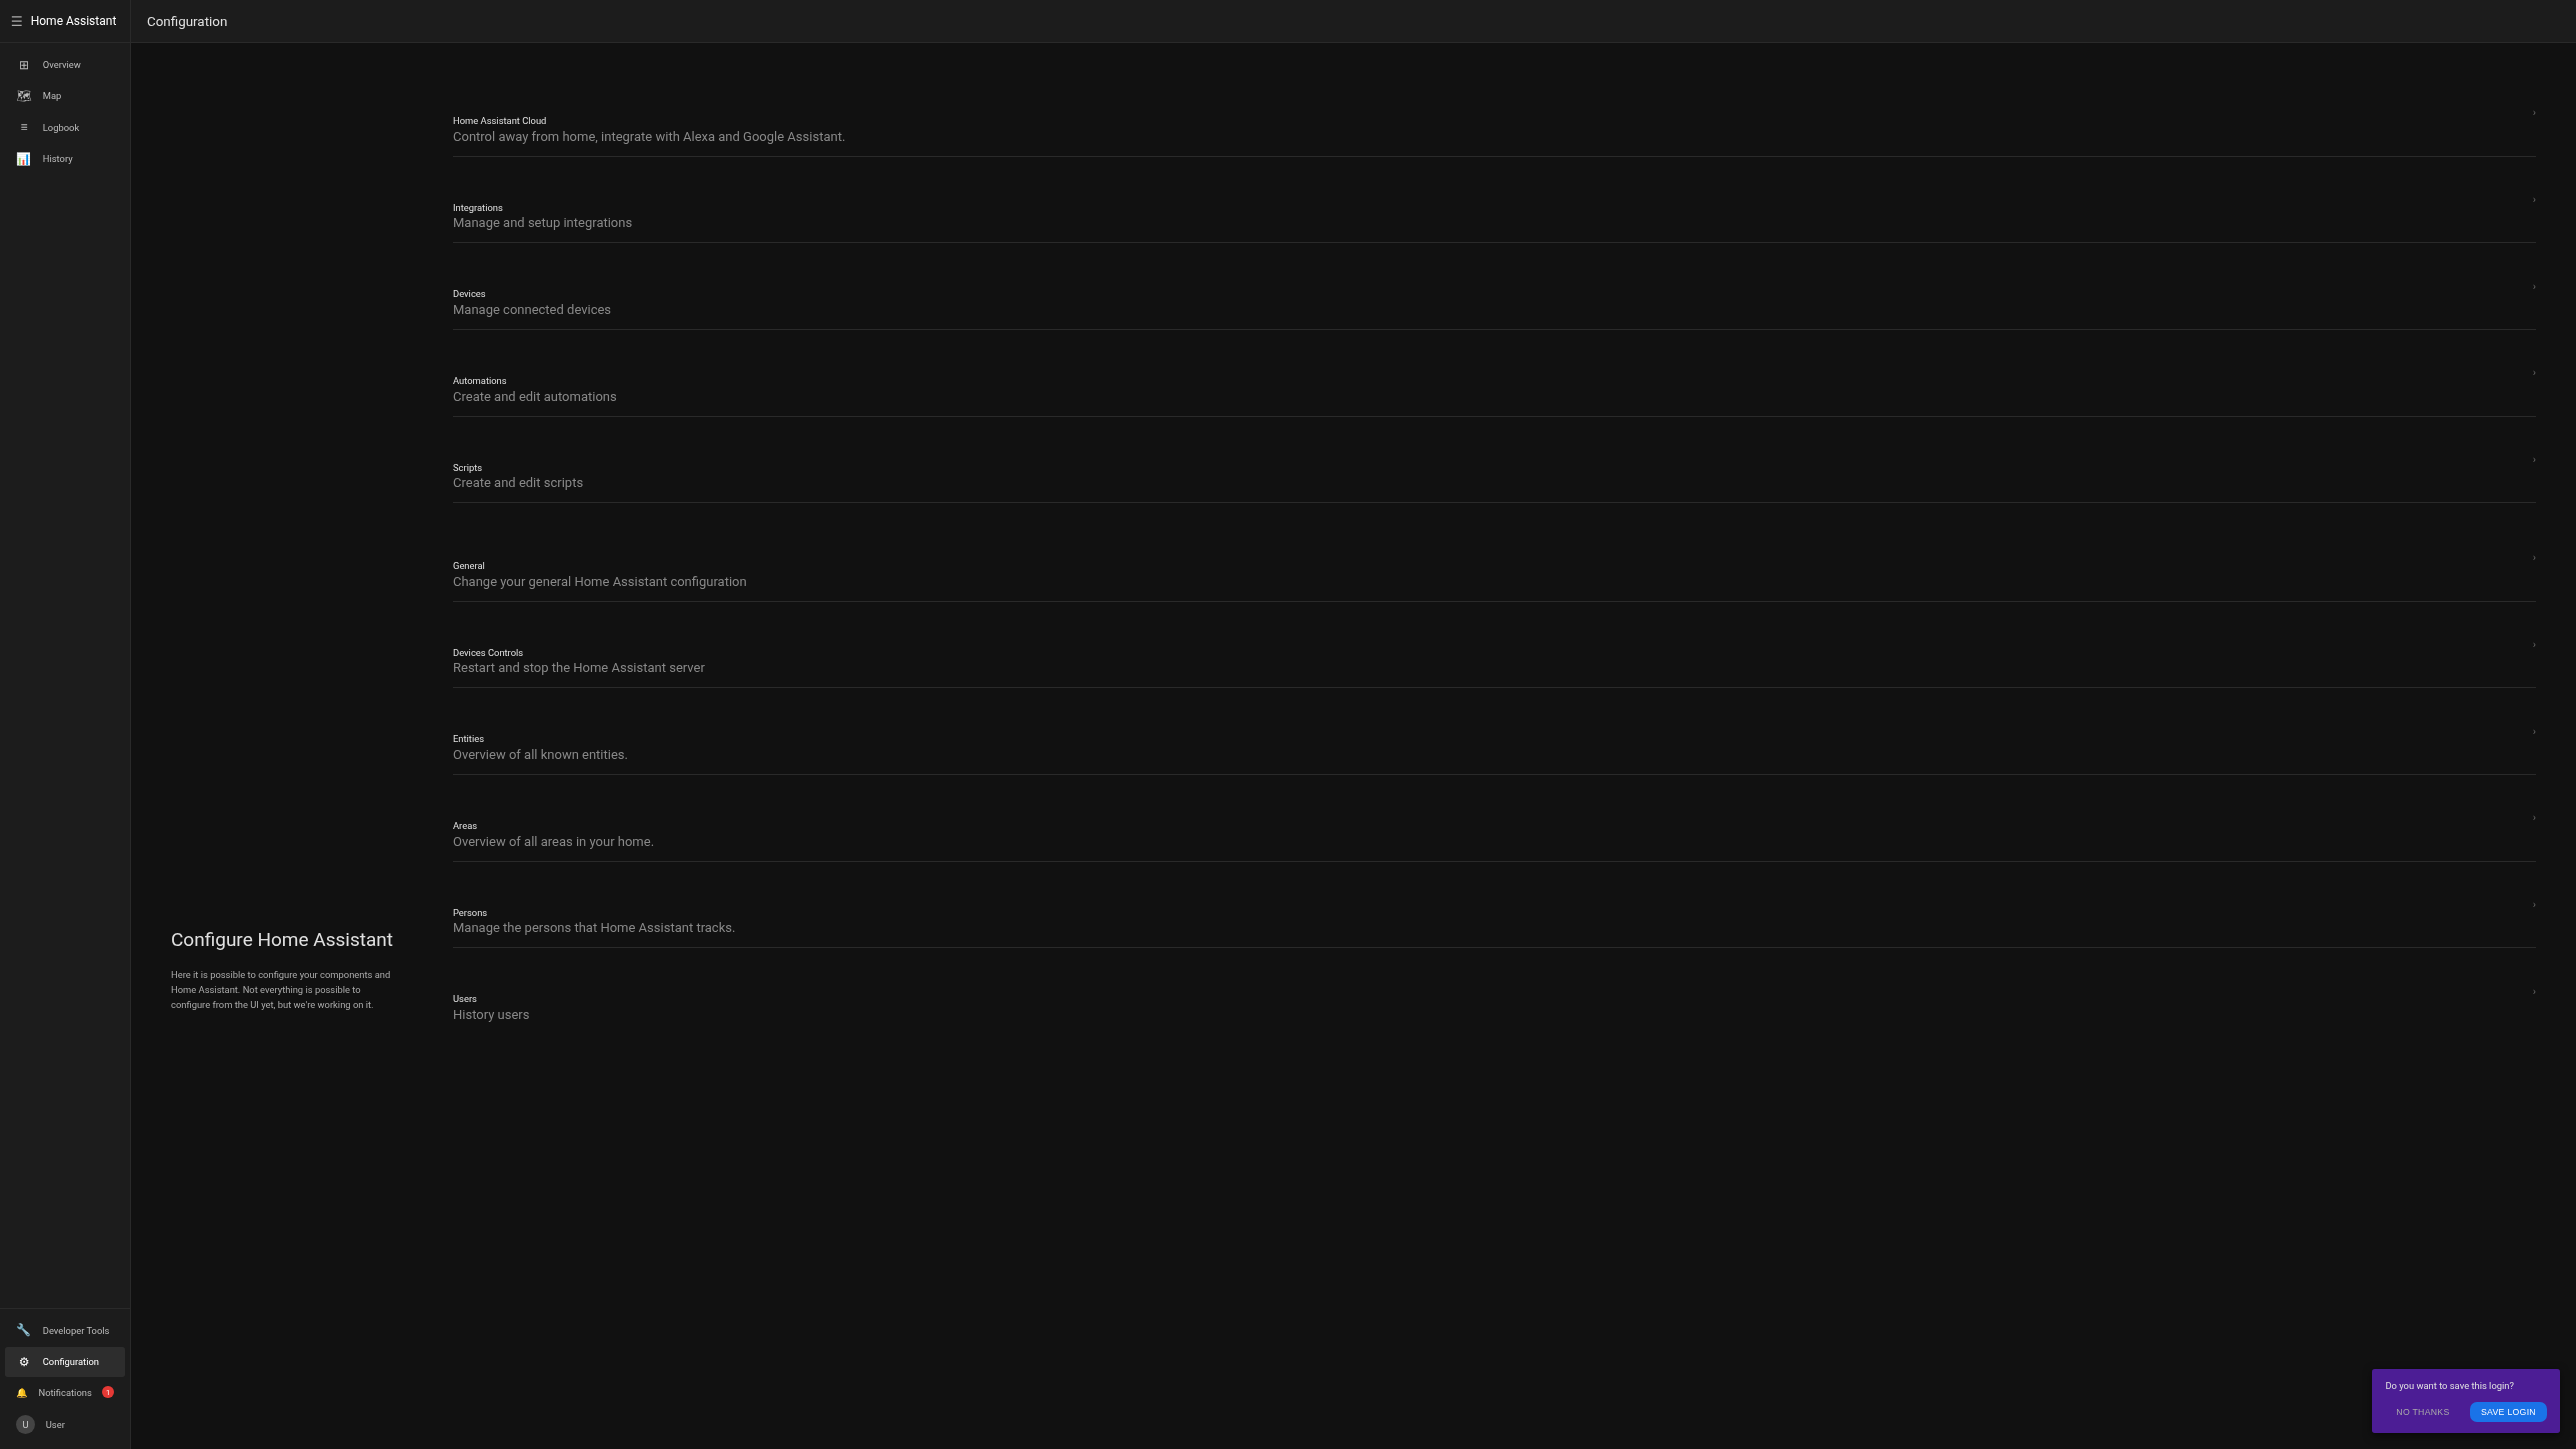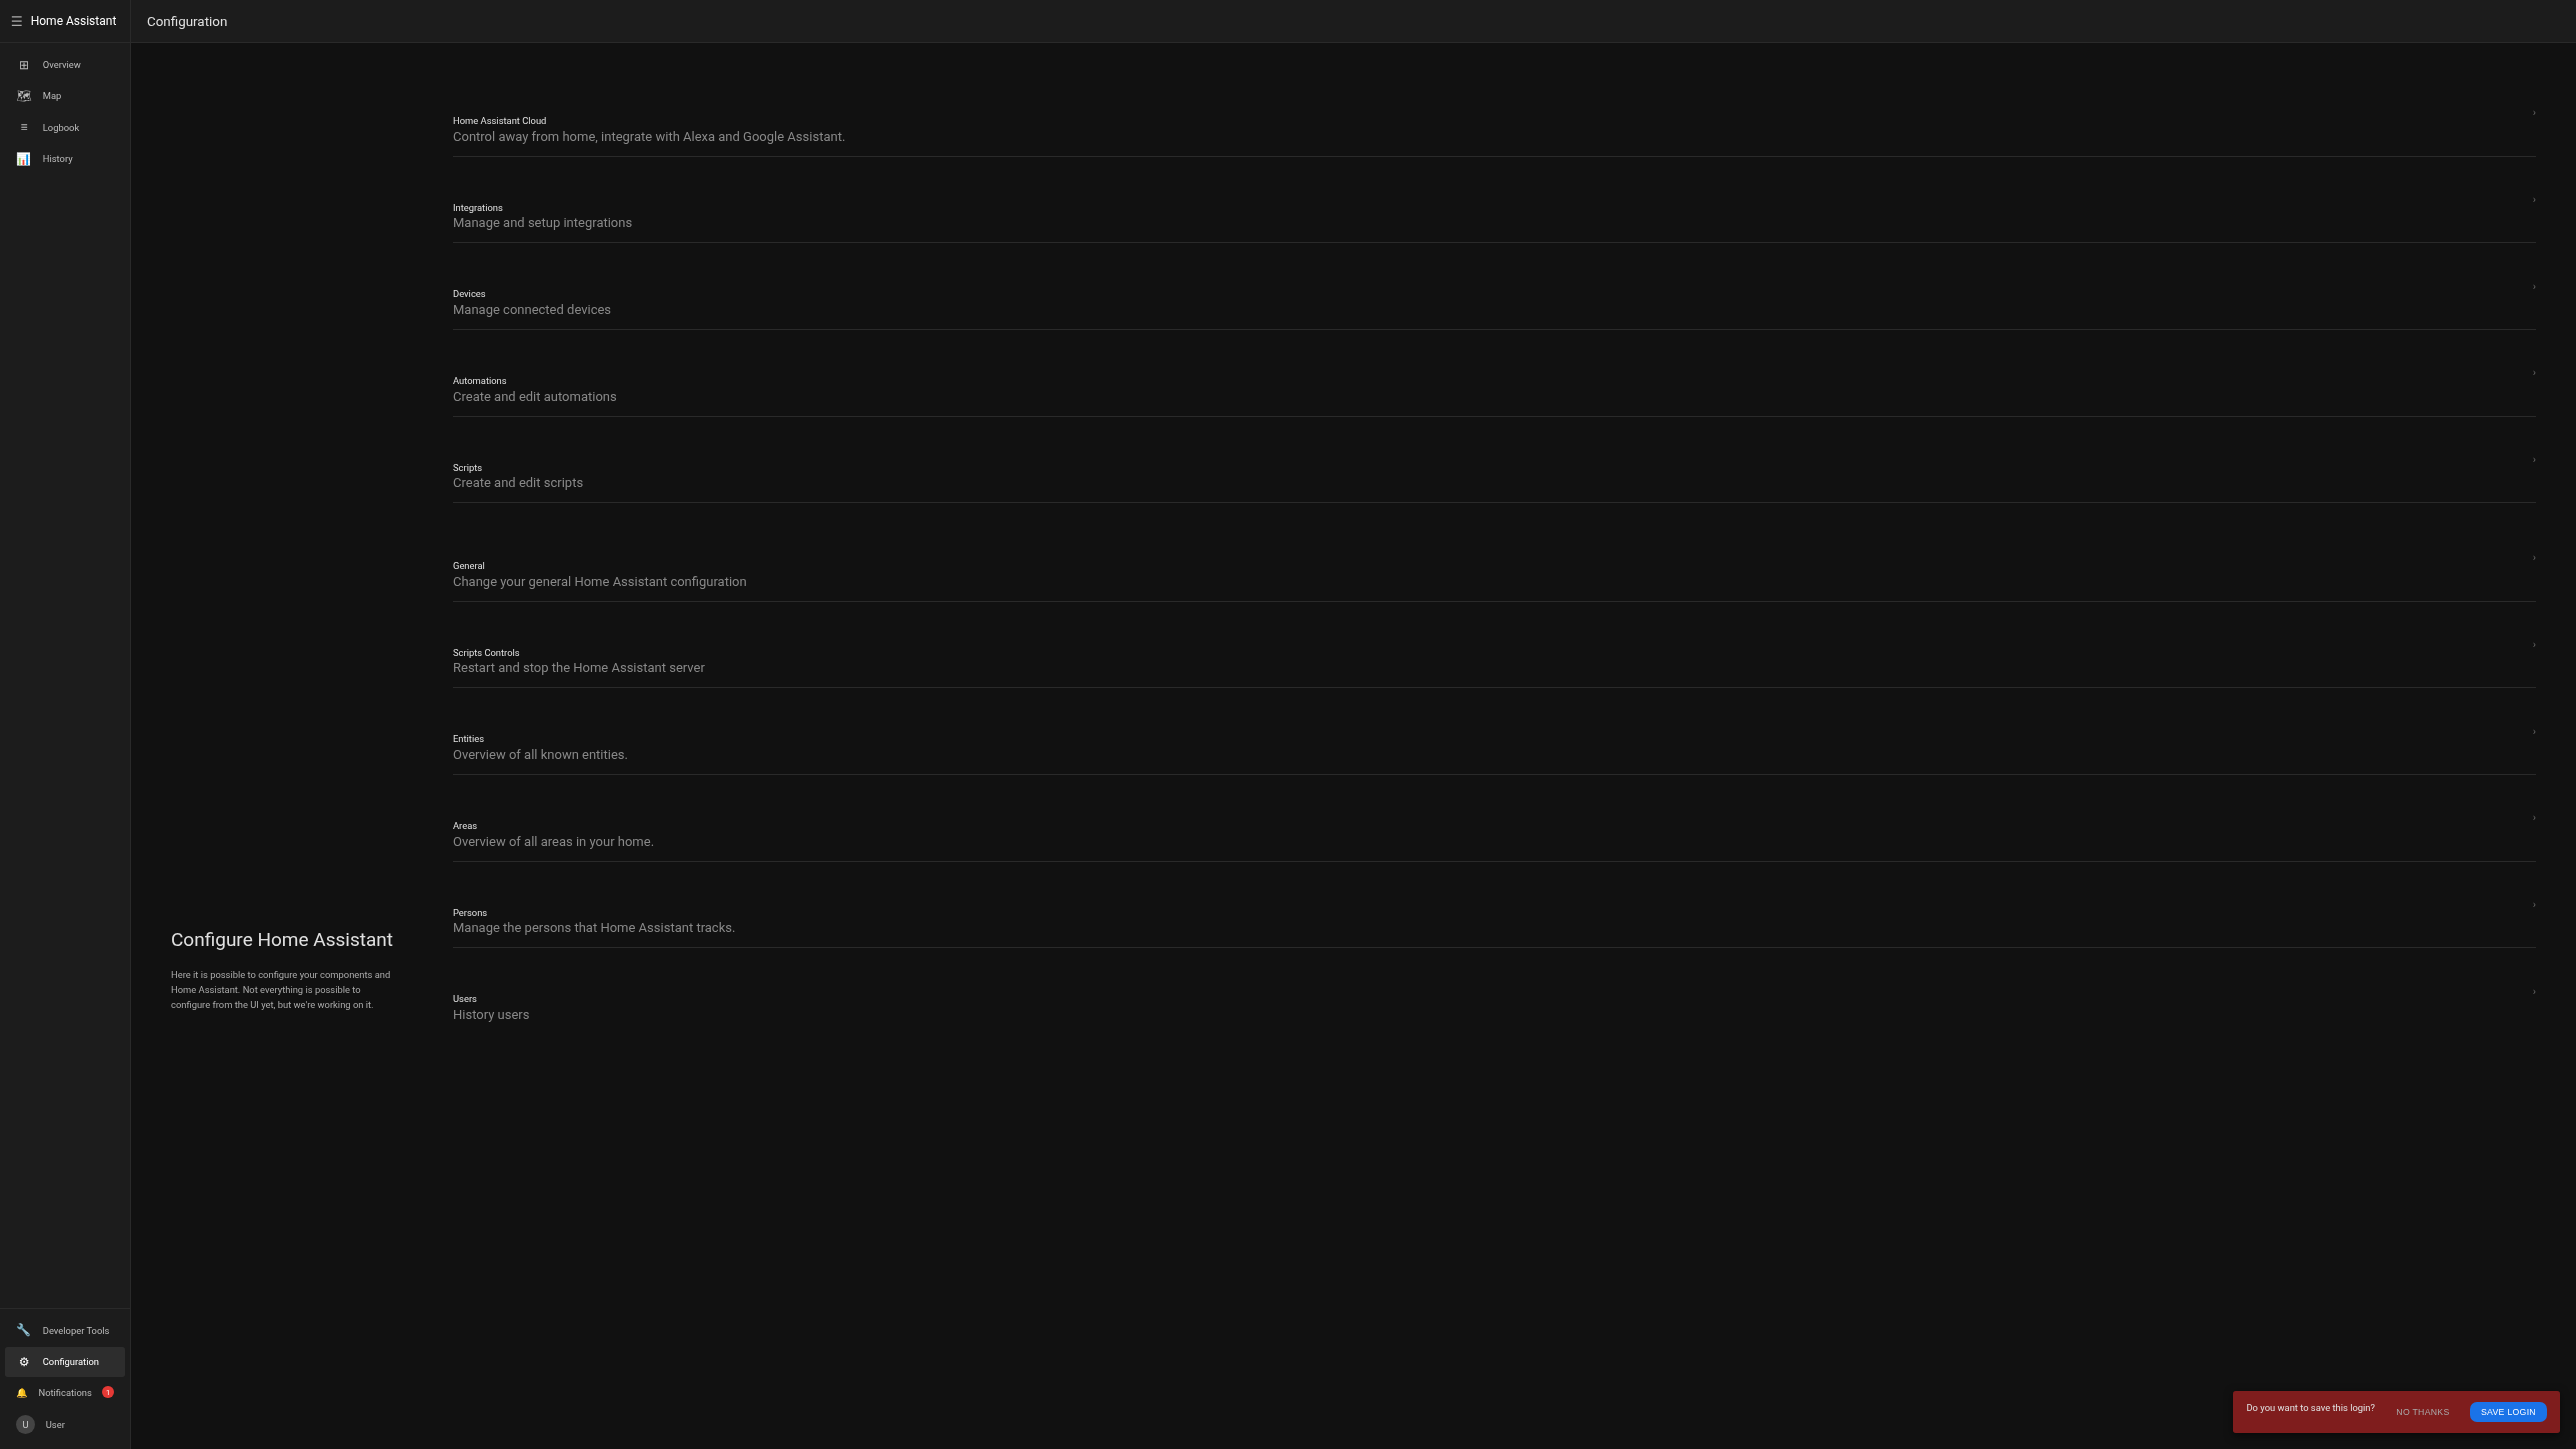--- a/index.html
+++ b/index.html
@@ -229,25 +229,25 @@
       height: 0.7px;
       background: transparent;
       margin: 5.4px 0;
     }
 
     
     .save-login-toast {
       position: fixed;
       bottom: 16px;
       right: 16px;
-      background: #7f1d1d;
+      background: #4c1d95;
       border-radius: 2.7px;
       padding: 10.7px 13.4px;
       display: flex;
-      flex-direction: row;
+      flex-direction: column;
       gap: 10.7px;
       box-shadow: 0 2.7px 8px rgba(0,0,0,0.5);
       min-width: 188px;
     }
 
     .toast-message {
       font-size: 9.4px;
       color: #e0e0e0;
     }
 
@@ -394,21 +394,21 @@
         <div class="config-item">
           <div class="config-item-text">
             <div class="config-item-title">General</div>
             <div class="config-item-desc">Change your general Home Assistant configuration</div>
           </div>
           <span class="config-item-arrow">›</span>
         </div>
 
         <div class="config-item">
           <div class="config-item-text">
-            <div class="config-item-title">Scripts Controls</div>
+            <div class="config-item-title">Devices Controls</div>
             <div class="config-item-desc">Restart and stop the Home Assistant server</div>
           </div>
           <span class="config-item-arrow">›</span>
         </div>
 
         <div class="config-item">
           <div class="config-item-text">
             <div class="config-item-title">Entities</div>
             <div class="config-item-desc">Overview of all known entities.</div>
           </div>

